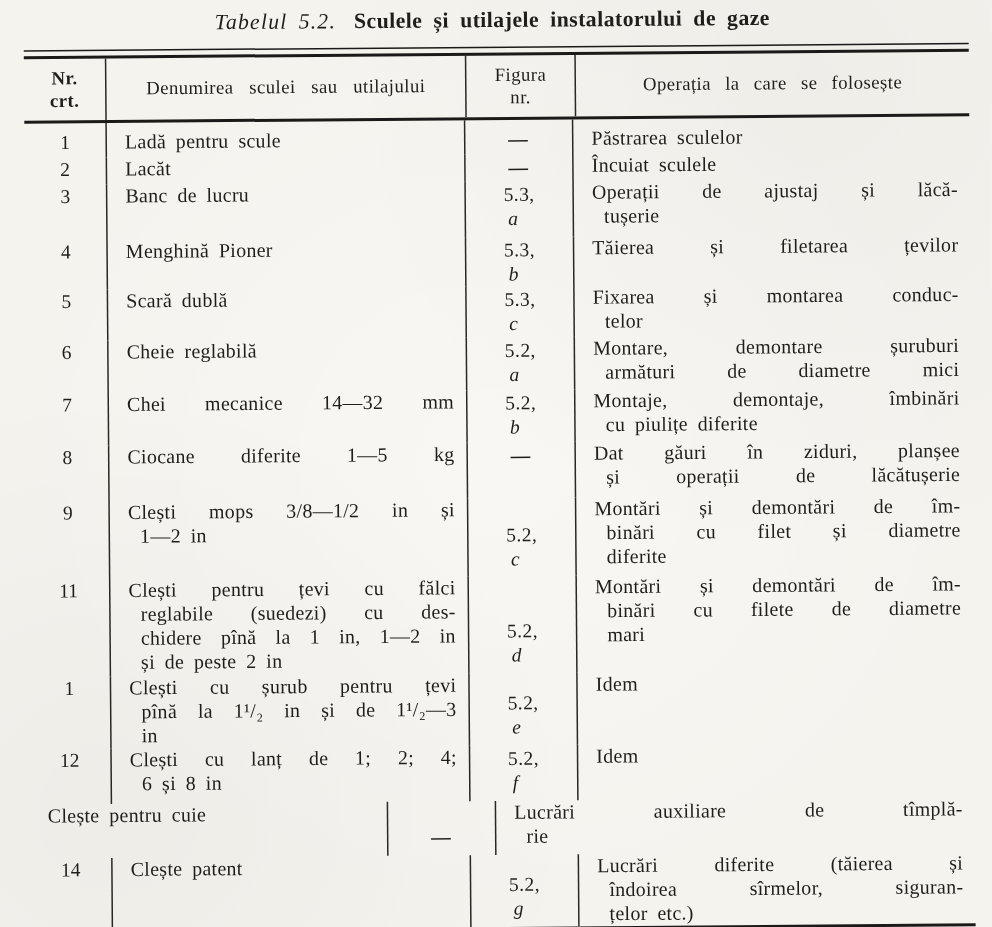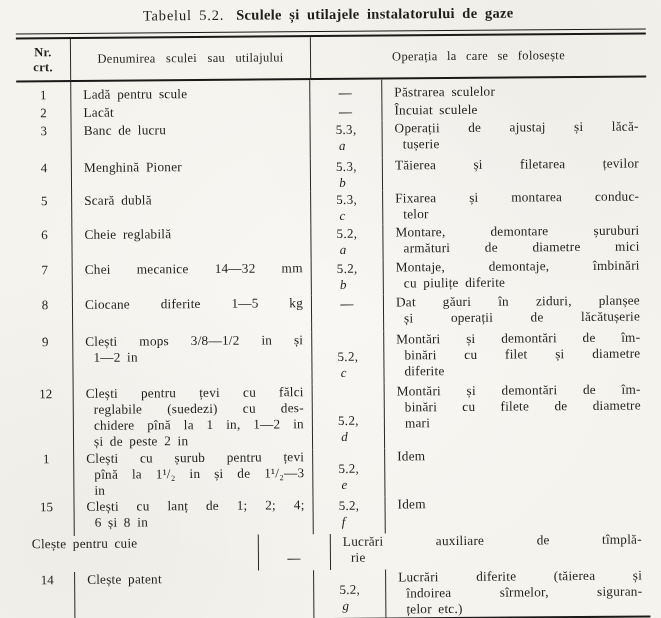--- a/index.html
+++ b/index.html
@@ -10,21 +10,21 @@
       radial-gradient(ellipse at 82% 8%, rgba(0,0,0,.022), transparent 42%),
       radial-gradient(ellipse at 12% 88%, rgba(0,0,0,.028), transparent 38%),
       radial-gradient(ellipse at 50% 50%, rgba(255,255,255,.35), transparent 70%);
     font-family:"Liberation Serif","DejaVu Serif",serif;
     color:#201e1b;
   }
   .sheet{position:absolute;inset:0;transform:rotate(-0.45deg);transform-origin:50% 50%;}
 
   
   .title{position:absolute;top:6px;left:0;width:100%;text-align:center;font-size:14.5px;white-space:nowrap;}
-  .t-prefix{letter-spacing:.8px;margin-right:12px;word-spacing:3px;}
+  .t-prefix{font-style:italic;letter-spacing:.8px;margin-right:12px;word-spacing:3px;}
   .t-main{font-weight:bold;letter-spacing:.3px;word-spacing:3.5px;}
 
   
   .table{position:absolute;left:18px;top:31px;width:630px;}
   .toprule{height:3px;border-top:1.5px solid #1b1a18;border-bottom:2.5px solid #1b1a18;}
   .thead{display:flex;height:41px;border-bottom:2.5px solid #1b1a18;}
   .th{display:flex;align-items:center;justify-content:center;text-align:center;
       font-size:12.5px;line-height:15px;white-space:pre-line;letter-spacing:.3px;}
   .th1{width:54px;font-weight:bold;border-right:1.5px solid #2a2824;}
   .th2{width:239px;border-right:1.5px solid #2a2824;word-spacing:7px;}
@@ -83,20 +83,22 @@
   <div class="title">
     <span class="t-prefix">Tabelul 5.2.</span><span class="t-main">Sculele și utilajele instalatorului de gaze</span>
   </div>
 
   <div class="table">
     <div class="toprule"></div>
     <div class="thead">
       <div class="th th1">Nr.
 crt.</div>
       <div class="th th2">Denumirea sculei sau utilajului</div>
+      <div class="th th3">Figura
+nr.</div>
       <div class="th th4">Operația la care se folosește</div>
     </div>
     <div class="tbody" id="tbody">
         <div class="row">
           <div class="c1">1</div>
           <div class="c2">
             <div class="cell-text">
               <div class="line">Ladă pentru scule</div>
             </div>
           </div>
@@ -239,21 +241,21 @@
           </div>
           <div class="c4">
             <div class="cell-text">
               <div class="line j">Montări și demontări de îm-</div>
               <div class="line j">binări cu filet și diametre</div>
               <div class="line">diferite</div>
             </div>
           </div>
         </div>
         <div class="row">
-          <div class="c1">12</div>
+          <div class="c1">11</div>
           <div class="c2">
             <div class="cell-text">
               <div class="line j">Clești pentru țevi cu fălci</div>
               <div class="line j">reglabile (suedezi) cu des-</div>
               <div class="line j">chidere pînă la 1 in, 1—2 in</div>
               <div class="line">și de peste 2 in</div>
             </div>
           </div>
           <div class="c3">
             <div class="fig"><div class="fig-num">5.2,</div><i class="fig-letter">d</i></div>
@@ -278,21 +280,21 @@
           <div class="c3">
             <div class="fig"><div class="fig-num">5.2,</div><i class="fig-letter">e</i></div>
           </div>
           <div class="c4">
             <div class="cell-text">
               <div class="line">Idem</div>
             </div>
           </div>
         </div>
         <div class="row">
-          <div class="c1">15</div>
+          <div class="c1">12</div>
           <div class="c2">
             <div class="cell-text">
               <div class="line j">Clești cu lanț de 1; 2; 4;</div>
               <div class="line">6 și 8 in</div>
             </div>
           </div>
           <div class="c3">
             <div class="fig"><div class="fig-num">5.2,</div><i class="fig-letter">f</i></div>
           </div>
           <div class="c4">

